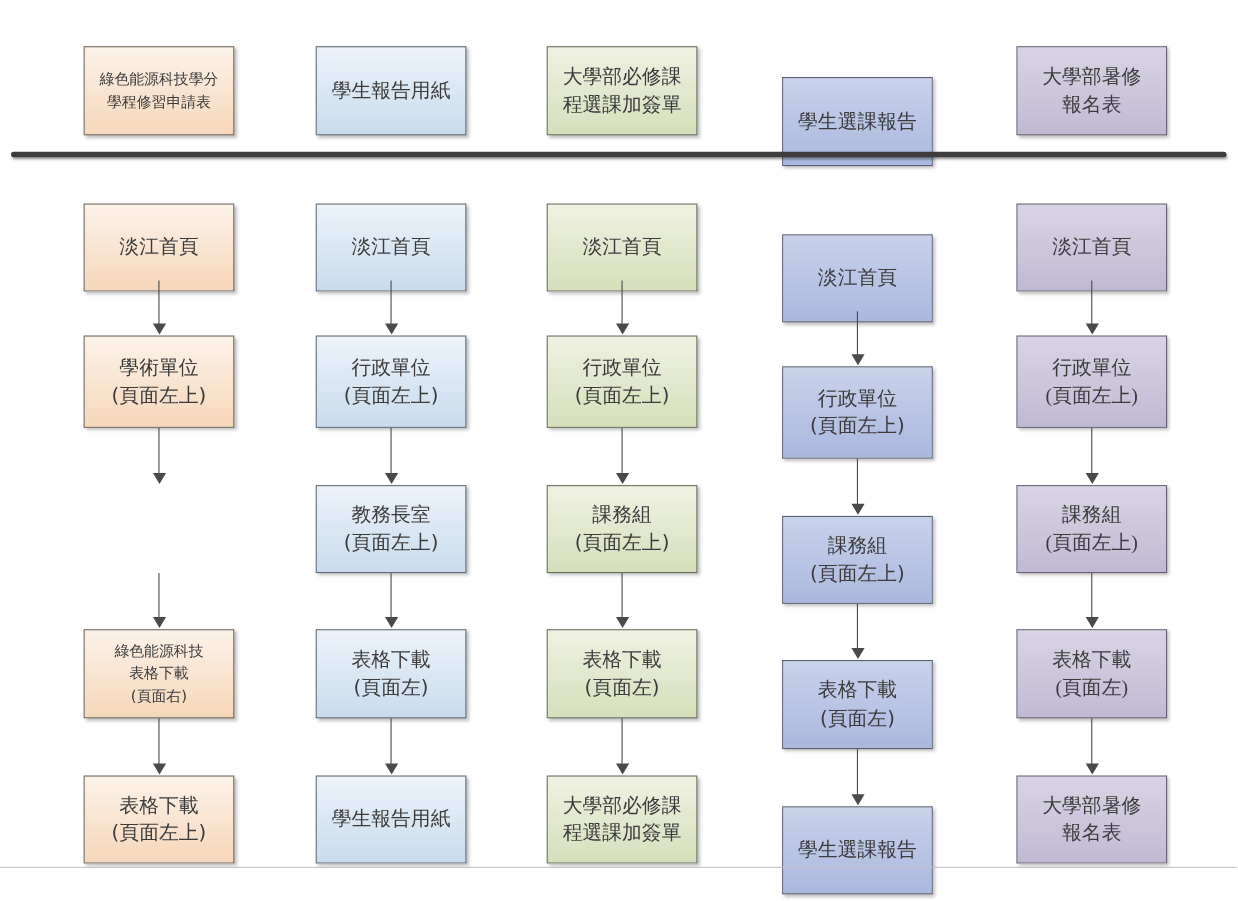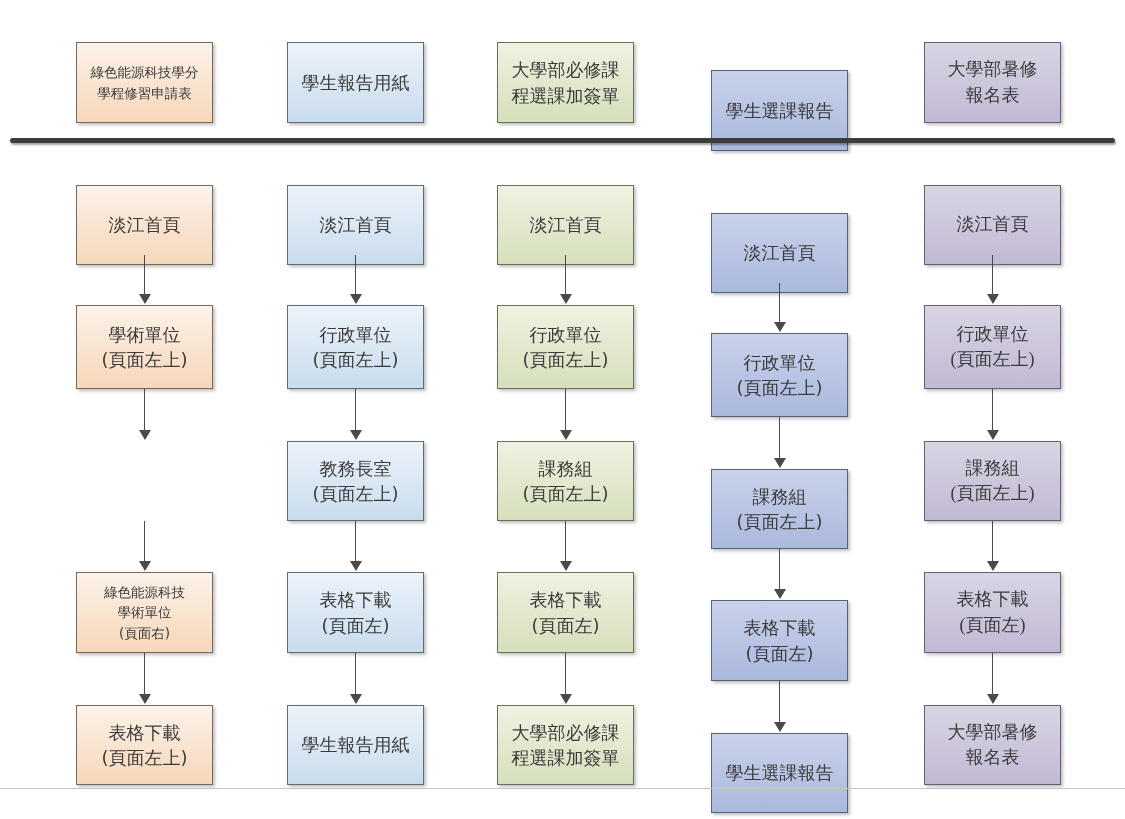--- a/index.html
+++ b/index.html
@@ -106,21 +106,21 @@
   <div class="col c0" style="--ctop: #fcf2e8; --cbot: #f6d7ba; --cborder: #76685d;">
     <div class="box rH small">綠色能源科技學分
 學程修習申請表</div>
     <div class="box r1">淡江首頁</div>
     <div class="arrow a1"></div>
     <div class="box r2">學術單位
 (頁面左上)</div>
     <div class="arrow a2"></div>
     <div class="arrow a3"></div>
     <div class="box r4 small">綠色能源科技
-學術單位
+表格下載
 (頁面右)</div>
     <div class="arrow a4"></div>
     <div class="box r5">表格下載
 (頁面左上)</div>
   </div>
 
   <div class="col c1" style="--ctop: #ecf3f9; --cbot: #c8dcee; --cborder: #5f6c77;">
     <div class="box rH">學生報告用紙</div>
     <div class="box r1">淡江首頁</div>
     <div class="arrow a1"></div>

